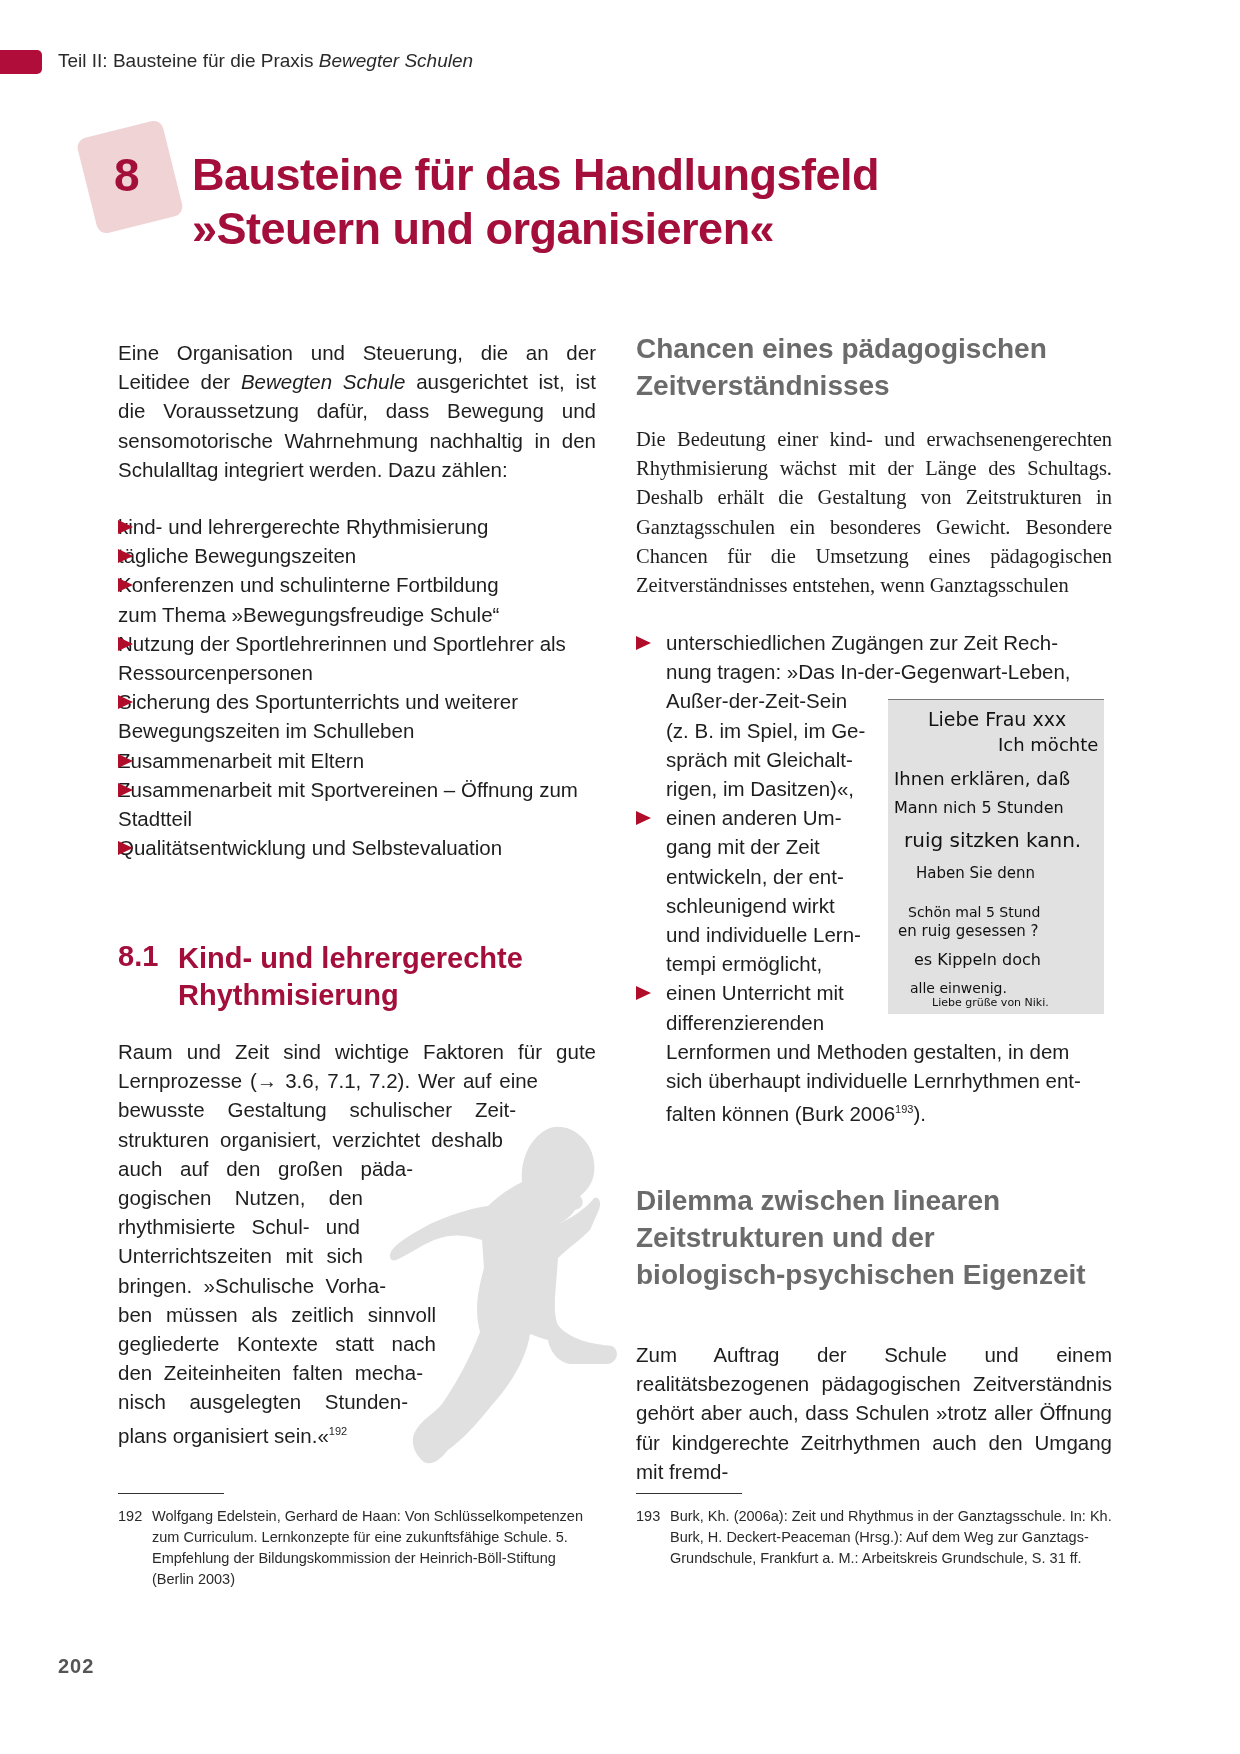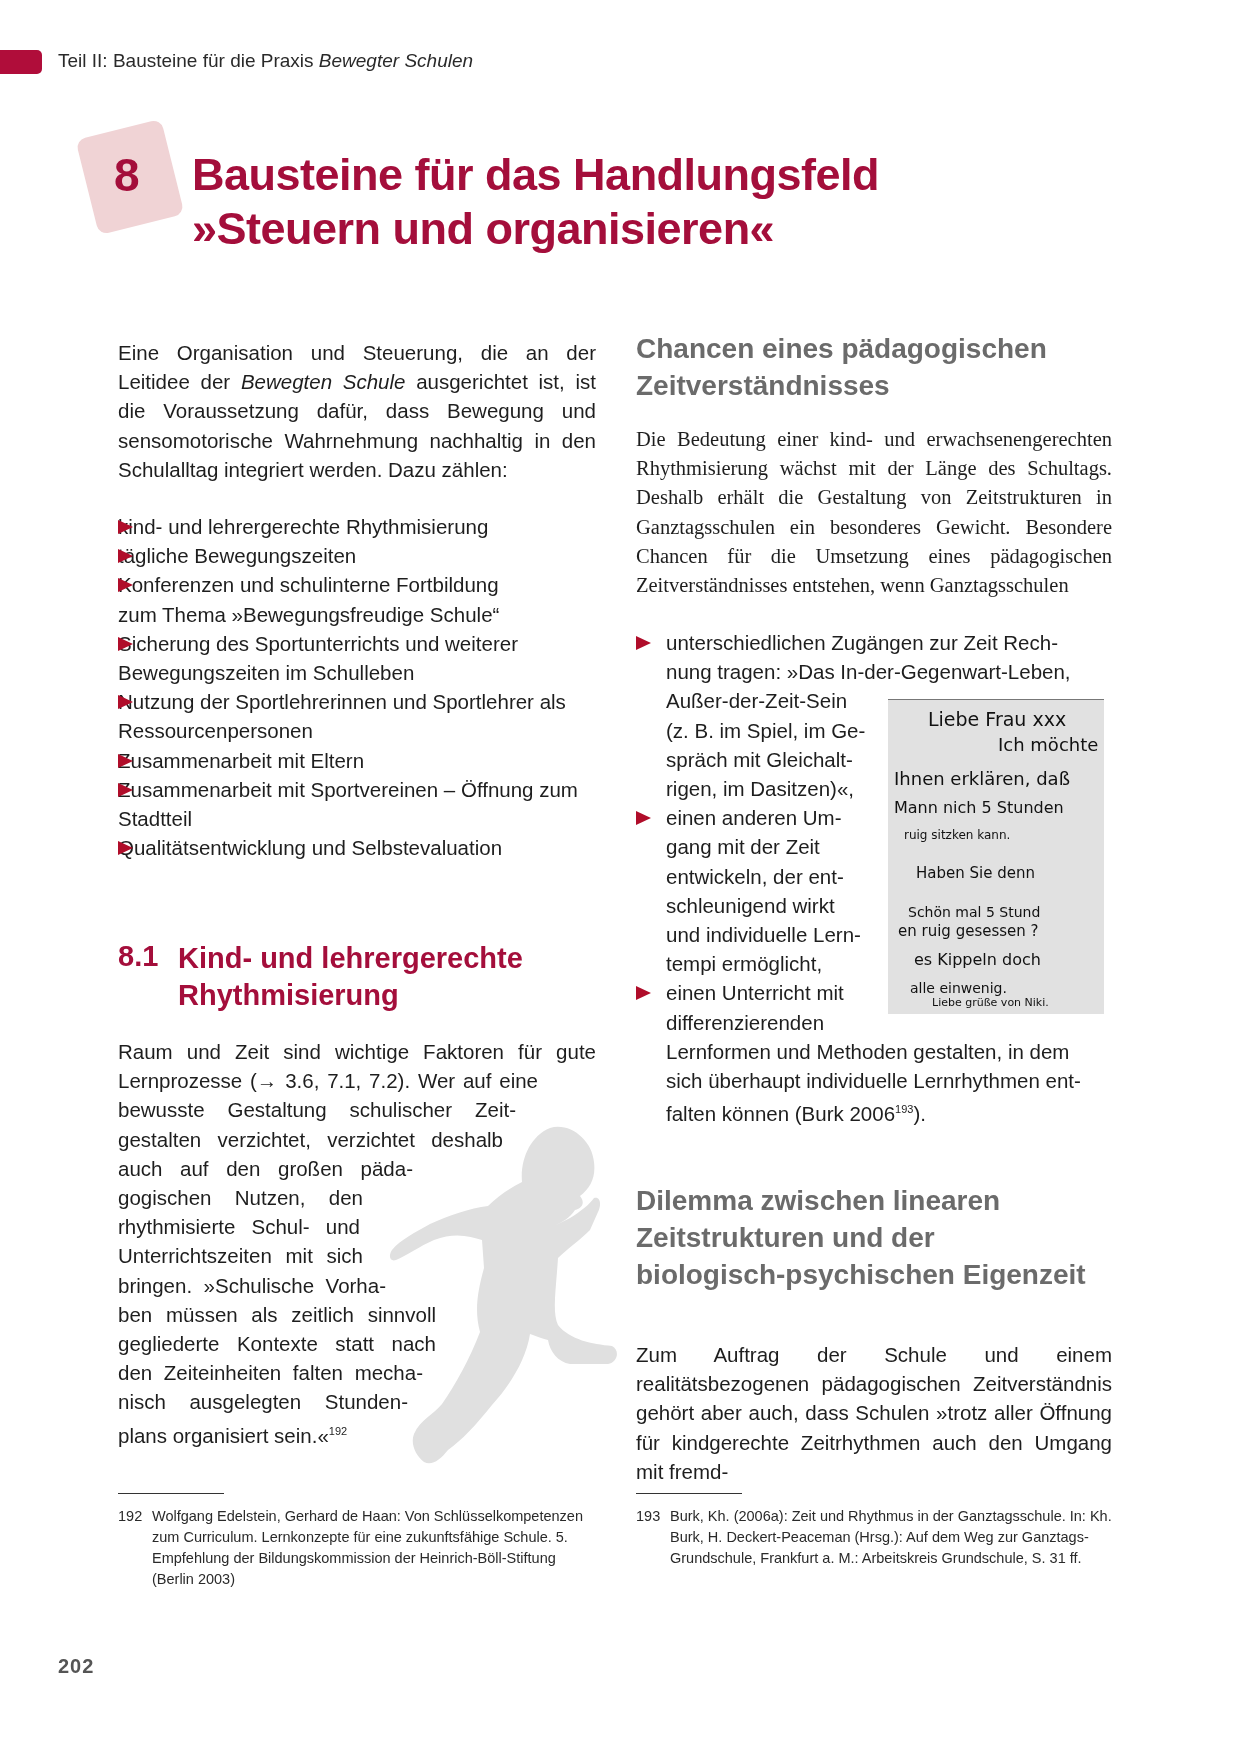--- a/index.html
+++ b/index.html
@@ -71,42 +71,42 @@
   <div>Bausteine für das Handlungsfeld</div>
   <div>»Steuern und organisieren«</div>
 </div>
 
 <p class="abs body-text intro" style="margin:0;"><span>Eine Organisation und Steuerung, die an der Leitidee der </span><i>Bewegten Schule</i><span> ausgerichtet ist, ist die Voraussetzung dafür, dass Bewegung und sensomotorische Wahrnehmung nachhaltig in den Schulalltag integriert werden. Dazu zählen:</span></p>
 
 <ul class="abs list">
   <li><span class="tri"></span><span>kind- und lehrergerechte Rhythmisierung</span></li>
   <li><span class="tri"></span><span>tägliche Bewegungszeiten</span></li>
   <li style="width:405px"><span class="tri"></span><span>Konferenzen und schulinterne Fortbildung zum Thema »Bewegungsfreudige Schule“</span></li>
+  <li style="width:470px"><span class="tri"></span><span>Nutzung der Sportlehrerinnen und Sportlehrer als Ressourcenpersonen</span></li>
   <li style="width:440px"><span class="tri"></span><span>Sicherung des Sportunterrichts und weiterer Bewegungszeiten im Schulleben</span></li>
-  <li style="width:470px"><span class="tri"></span><span>Nutzung der Sportlehrerinnen und Sportlehrer als Ressourcenpersonen</span></li>
   <li><span class="tri"></span><span>Zusammenarbeit mit Eltern</span></li>
   <li style="width:480px"><span class="tri"></span><span>Zusammenarbeit mit Sportvereinen – Öffnung zum Stadtteil</span></li>
   <li><span class="tri"></span><span>Qualitätsentwicklung und Selbstevaluation</span></li>
 </ul>
 
 <div class="abs sec-num">8.1</div>
 <div class="abs sec-title">
   <div>Kind- und lehrergerechte</div>
   <div>Rhythmisierung</div>
 </div>
 
 <svg class="abs silhouette" viewBox="0 0 240 370">
   <path fill="#e0e0e0" d="M170 28 C190 22 212 40 214 62 C216 78 210 88 200 96 C205 102 203 108 195 110 C190 118 182 122 176 125 L190 118 C200 112 210 104 214 98 C220 96 222 104 218 112 L210 130 C200 140 186 150 178 158 C176 190 172 212 178 225 C190 240 212 244 232 246 C240 250 238 262 228 264 L190 264 C178 262 170 252 168 240 C160 238 156 236 150 234 C146 260 130 285 112 305 C96 325 82 340 68 350 C60 360 52 366 44 362 C36 356 30 344 34 334 C40 320 54 314 62 304 C76 284 90 258 100 232 C94 210 98 190 104 168 L102 140 C90 136 74 132 54 140 C40 146 26 156 16 160 C10 162 8 156 12 150 C20 140 36 132 50 124 C68 116 90 108 108 106 C118 96 130 88 142 82 C140 60 150 36 170 28 Z"></path>
 </svg>
 
 <div class="abs body-text para2">
   <span class="ln" style="width:478px">Raum und Zeit sind wichtige Faktoren für gute</span>
   <span class="ln" style="width:420px">Lernprozesse (→ 3.6, 7.1, 7.2). Wer auf eine</span>
   <span class="ln" style="width:398px">bewusste Gestaltung schulischer Zeit-</span>
-  <span class="ln" style="width:385px">gestalten verzichtet, verzichtet deshalb</span>
+  <span class="ln" style="width:385px">strukturen organisiert, verzichtet deshalb</span>
   <span class="ln" style="width:295px">auch auf den großen päda-</span>
   <span class="ln" style="width:245px">gogischen Nutzen, den</span>
   <span class="ln" style="width:242px">rhythmisierte Schul- und</span>
   <span class="ln" style="width:245px">Unterrichtszeiten mit sich</span>
   <span class="ln" style="width:268px">bringen. »Schulische Vorha-</span>
   <span class="ln" style="width:318px">ben müssen als zeitlich sinnvoll</span>
   <span class="ln" style="width:318px">gegliederte Kontexte statt nach</span>
   <span class="ln" style="width:305px">den Zeiteinheiten falten mecha-</span>
   <span class="ln" style="width:290px">nisch ausgelegten Stunden-</span>
   <span class="ln last"><span>plans organisiert sein.«</span><sup style="font-size:11px">192</sup></span>
@@ -151,21 +151,21 @@
     <span class="ln">sich überhaupt individuelle Lernrhythmen ent-</span>
     <span class="ln"><span>falten können (Burk 2006</span><sup style="font-size:11px">193</sup><span>).</span></span>
   </li>
 </ul>
 
 <div class="abs note-card">
   <span class="hw" style="left:40px; top:8px; font-size:19px;">Liebe Frau xxx</span>
   <span class="hw" style="left:110px; top:34px; font-size:18px;">Ich möchte</span>
   <span class="hw" style="left:6px; top:68px; font-size:18px;">Ihnen erklären, daß</span>
   <span class="hw" style="left:6px; top:98px; font-size:16px;">Mann nich 5 Stunden</span>
-  <span class="hw" style="left:16px; top:128px; font-size:12px;">ruig sitzken kann.</span>
+  <span class="hw" style="left:16px; top:128px; font-size:20px;">ruig sitzken kann.</span>
   <span class="hw" style="left:28px; top:164px; font-size:15px;">Haben Sie denn</span>
   <span class="hw" style="left:20px; top:204px; font-size:14px;">Schön mal 5 Stund</span>
   <span class="hw" style="left:10px; top:222px; font-size:15px;">en ruig gesessen ?</span>
   <span class="hw" style="left:26px; top:250px; font-size:16px;">es Kippeln doch</span>
   <span class="hw" style="left:22px; top:280px; font-size:14px;">alle einwenig.</span>
   <span class="hw" style="left:44px; top:296px; font-size:11px;">Liebe grüße von Niki.</span>
 </div>
 
 <div class="abs sub-h right2-h">
   <div>Dilemma zwischen linearen</div>

